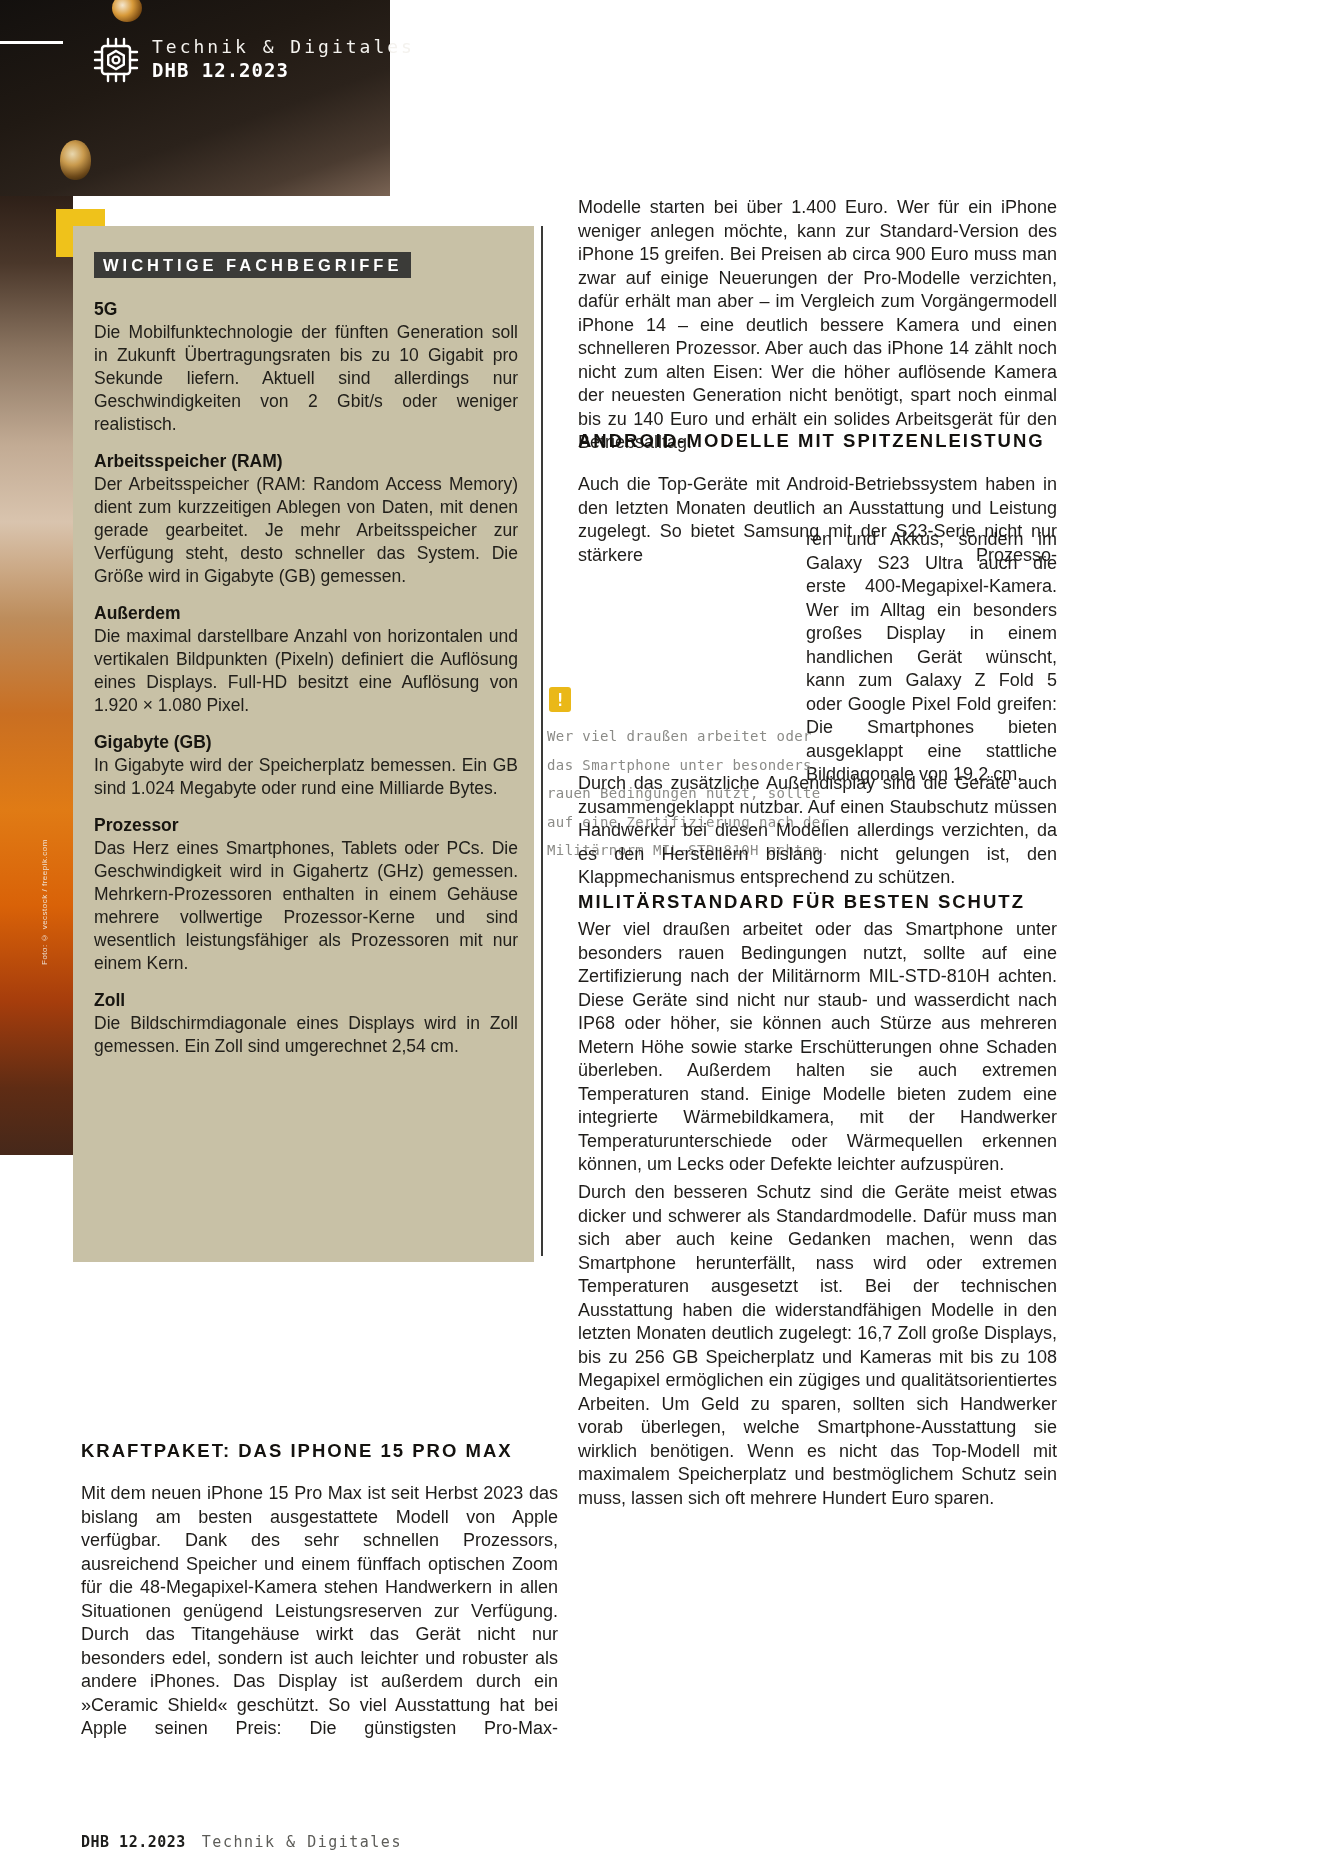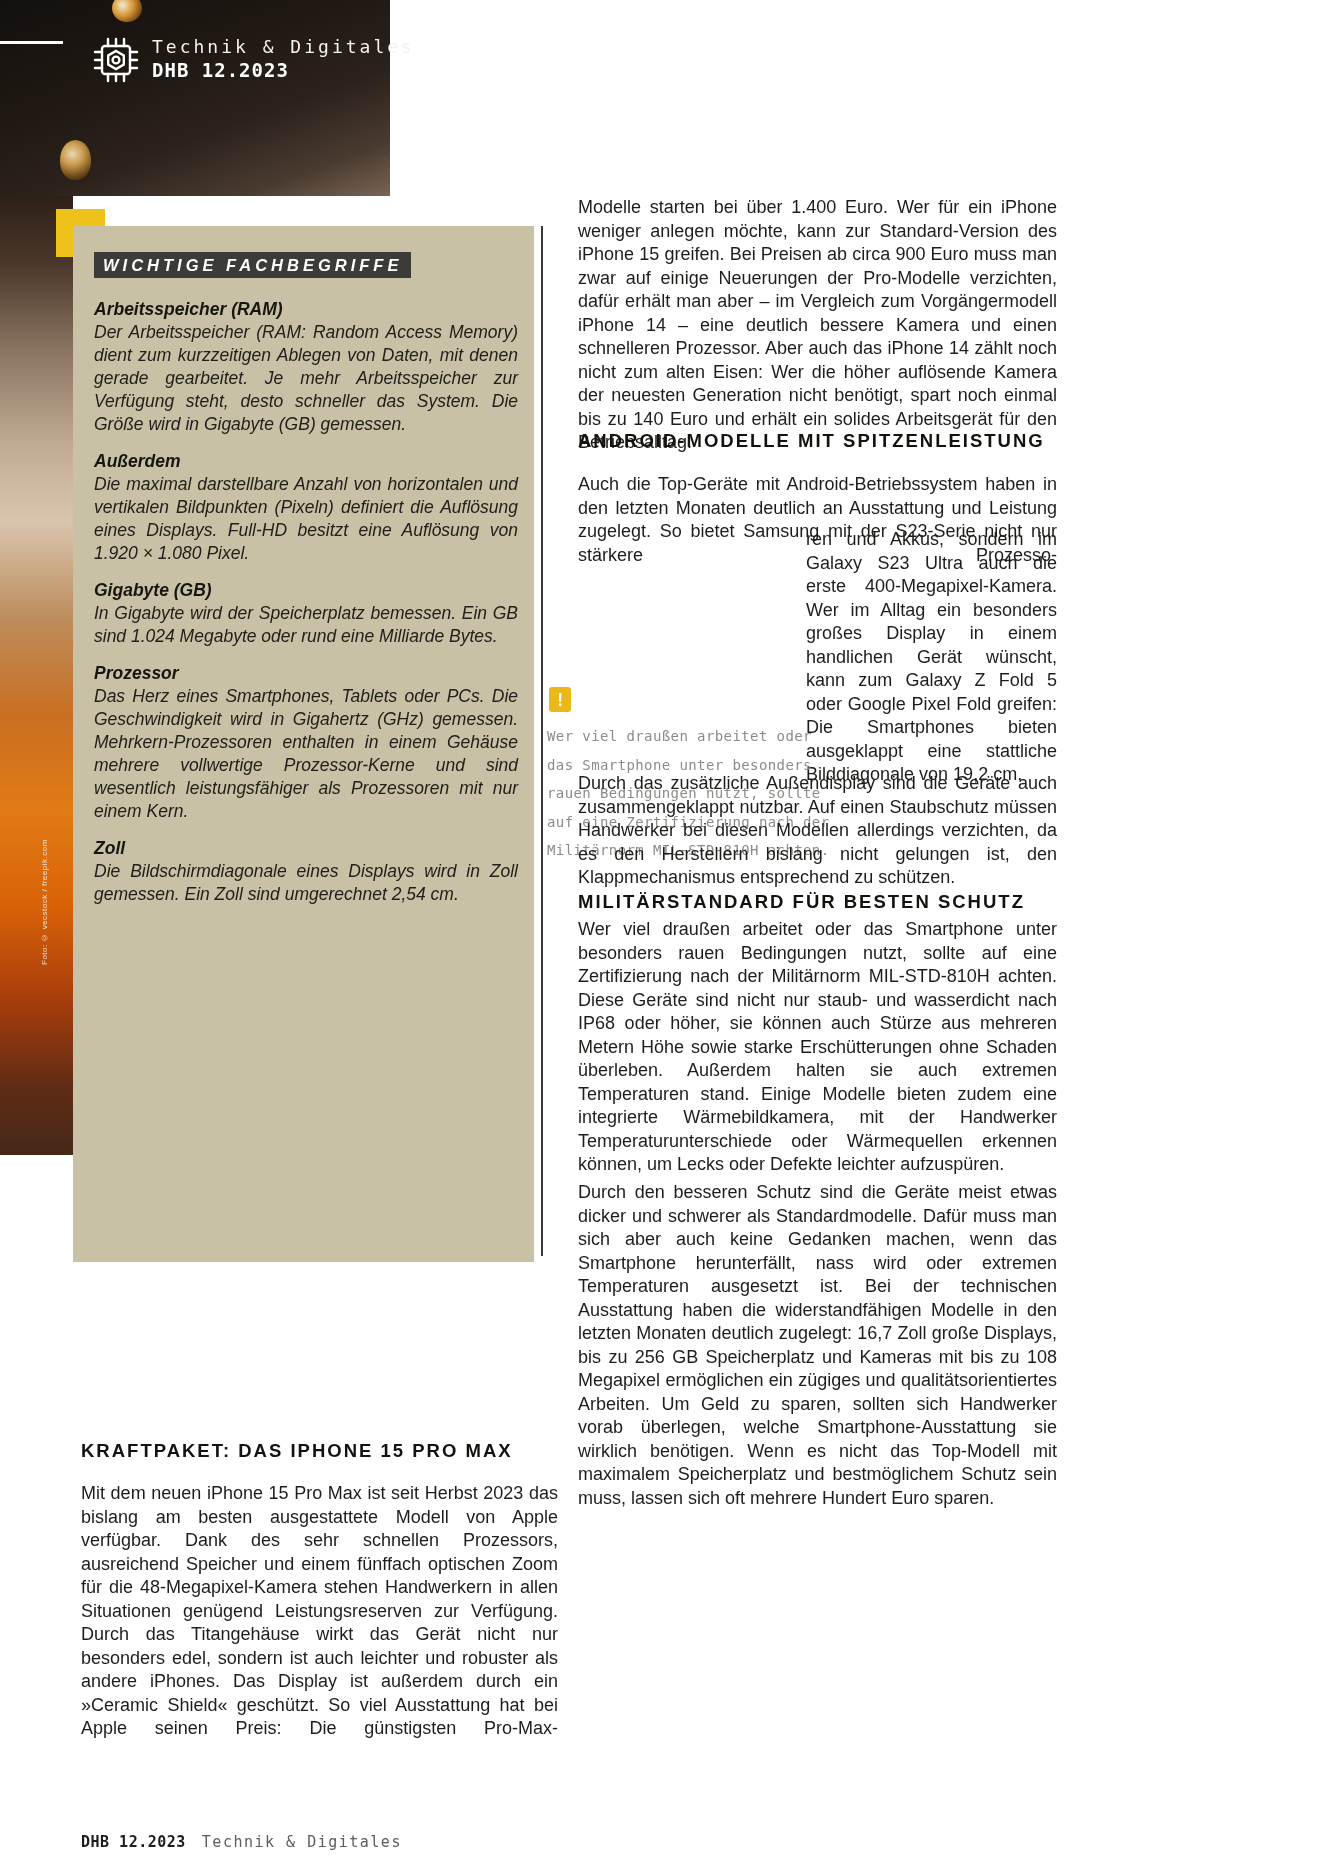--- a/index.html
+++ b/index.html
@@ -51,21 +51,21 @@
     writing-mode:vertical-rl;transform:rotate(180deg);
     font-size:8px;color:#f2efe9;letter-spacing:0.5px;opacity:0.9;
     font-family:"Liberation Sans",sans-serif;white-space:nowrap;
   }
   
   .yellow-square{position:absolute;left:56px;top:209px;width:49px;height:48px;background:#efc21b;z-index:1;}
   
   .glossary{
     position:absolute;left:73px;top:226px;width:461px;height:1036px;
     background:#c8c1a6;z-index:2;
-    box-sizing:border-box;padding:26px 16px 4px 21px;font-style:italic;
+    box-sizing:border-box;padding:26px 16px 4px 21px;
   }
   .glossary-title{
     display:inline-block;background:#3b3b38;color:#ffffff;
     font-size:16.5px;font-weight:bold;letter-spacing:4px;
     padding:4px 9px 3px 9px;margin-bottom:20px;white-space:nowrap;
   }
   .term-block{margin-bottom:14px;}
   .term-name{font-weight:bold;font-size:17.5px;line-height:23px;color:#171510;}
   .term-def{font-size:17.5px;line-height:23px;color:#22201b;text-align:justify;}
   
@@ -139,20 +139,24 @@
 
   <div class="photo-strip"></div>
   <div class="photo-credit">Foto: © vecstock / freepik.com</div>
 
   <div class="yellow-square"></div>
 
   <div class="glossary">
     <div class="glossary-title">WICHTIGE FACHBEGRIFFE</div>
 
     <div class="term-block">
+      <div class="term-name">5G</div>
+      <div class="term-def">Die Mobilfunktechnologie der fünften Generation soll in Zukunft Übertragungsraten bis zu 10 Gigabit pro Sekunde liefern. Aktuell sind allerdings nur Geschwindigkeiten von 2 Gbit/s oder weniger realistisch.</div>
+    </div>
+    <div class="term-block">
       <div class="term-name">Arbeitsspeicher (RAM)</div>
       <div class="term-def">Der Arbeitsspeicher (RAM: Random Access Memory) dient zum kurzzeitigen Ablegen von Daten, mit denen gerade gearbeitet. Je mehr Arbeitsspeicher zur Verfügung steht, desto schneller das System. Die Größe wird in Gigabyte (GB) gemessen.</div>
     </div>
     <div class="term-block">
       <div class="term-name">Außerdem</div>
       <div class="term-def">Die maximal darstellbare Anzahl von horizontalen und vertikalen Bildpunkten (Pixeln) definiert die Auflösung eines Displays. Full-HD besitzt eine Auflösung von 1.920 × 1.080 Pixel.</div>
     </div>
     <div class="term-block">
       <div class="term-name">Gigabyte (GB)</div>
       <div class="term-def">In Gigabyte wird der Speicherplatz bemessen. Ein GB sind 1.024 Megabyte oder rund eine Milliarde Bytes.</div>

